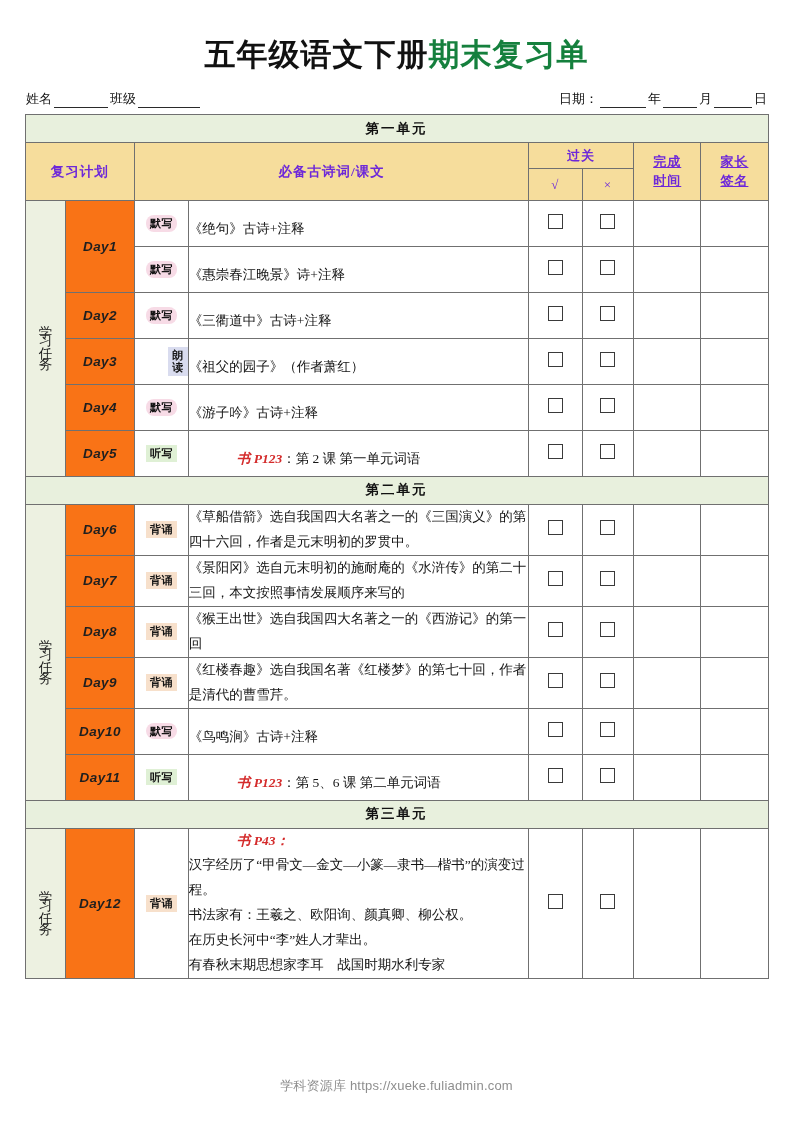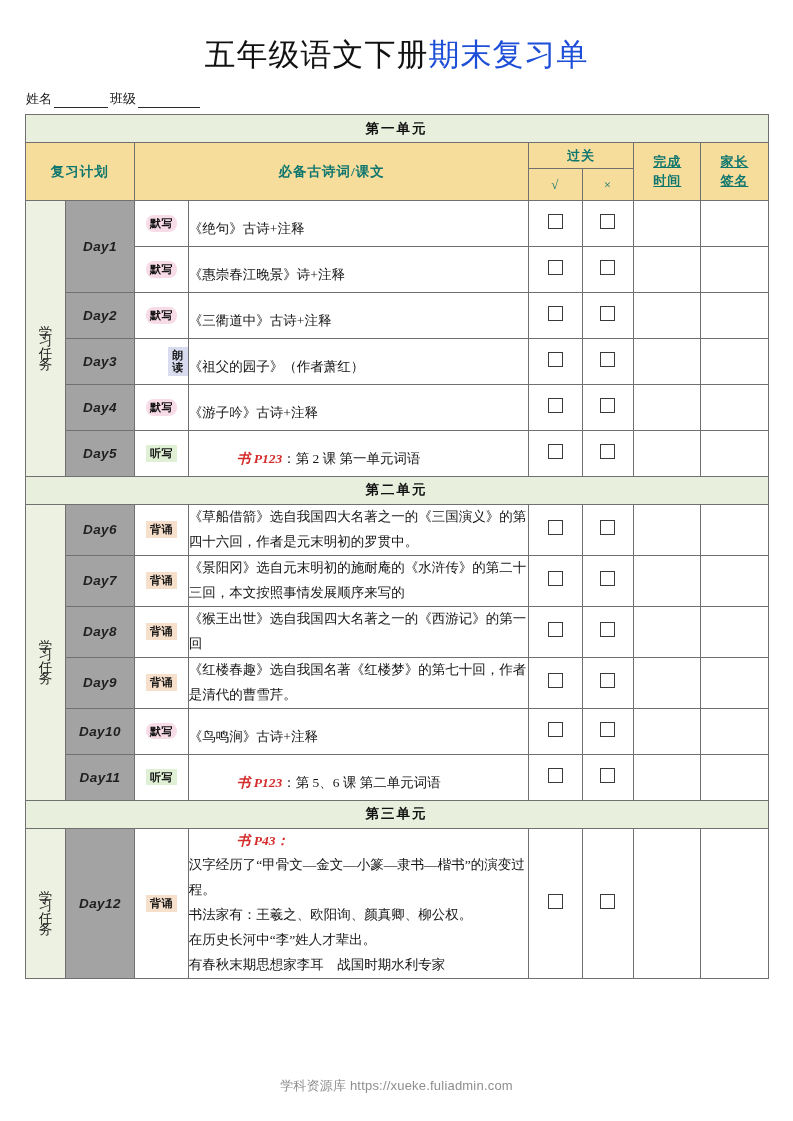--- a/index.html
+++ b/index.html
@@ -19,26 +19,26 @@
 
   
   .title-bar {
     text-align: center;
     padding-top: 34px;
     padding-bottom: 4px;
   }
   .title-bar .t-black,
   .title-bar .t-red {
     font-size: 31px;
-    font-weight: normal;
+    font-weight: bold;
     letter-spacing: 1px;
     font-family: "Liberation Serif", "DejaVu Serif", serif;
   }
   .title-bar .t-black { color: #111111; }
-  .title-bar .t-red   { color: #1d4ed8; }
+  .title-bar .t-red   { color: #15803d; }
 
   
   .info-line {
     display: flex;
     align-items: flex-end;
     padding: 10px 26px 6px 26px;
     font-size: 13px;
     color: #111;
   }
   .info-left { display: flex; align-items: flex-end; }
@@ -91,21 +91,21 @@
     height: 27px;
     color: #111;
   }
 
   
   .hdr {
     background: #f6dd9c;
     text-align: center;
     font-weight: bold;
     font-size: 14px;
-    color: #0f766e;
+    color: #6d28d9;
     letter-spacing: 1px;
   }
   .hdr.plan { height: 56px; margin-top: 28px; }
   .hdr.pass-top { height: 25px; font-size: 13px; }
   .hdr.pass-sub {
     height: 31px;
     font-size: 13px;
     font-weight: normal;
   }
   .hdr.two-line { line-height: 1.45; font-size: 13px; text-decoration: underline; }
@@ -121,21 +121,21 @@
     text-orientation: upright;
     display: inline-block;
     letter-spacing: 11px;
     font-size: 13.5px;
     color: #1a1a1a;
     line-height: 1;
   }
 
   
   .day-cell {
-    background: #a3a3a3;
+    background: #f97316;
     text-align: center;
     font-style: italic;
     font-weight: bold;
     font-size: 14.5px;
     font-family: "Liberation Sans", sans-serif;
     color: #1f1f1f;
     letter-spacing: 0.4px;
     margin-top: 28px;
   }
 
@@ -198,20 +198,29 @@
 <div class="title-bar">
   <span class="t-black">五年级语文下册</span><span class="t-red">期末复习单</span>
 </div>
 
 <div class="info-line">
   <div class="info-left">
     <span class="info-label">姓名</span>
     <span class="blank w1"></span>
     <span class="info-label">班级</span>
     <span class="blank w2"></span>
+  </div>
+  <div class="info-right">
+    <span class="info-label">日期：</span>
+    <span class="blank d1"></span>
+    <span class="info-label">年</span>
+    <span class="blank d2"></span>
+    <span class="info-label">月</span>
+    <span class="blank d3"></span>
+    <span class="info-label">日</span>
   </div>
 </div>
 
 <table class="sheet">
   <colgroup>
     <col class="c-task">
       <col class="c-day">
       <col class="c-tag">
       <col class="c-text">
     <col class="c-pass1">

